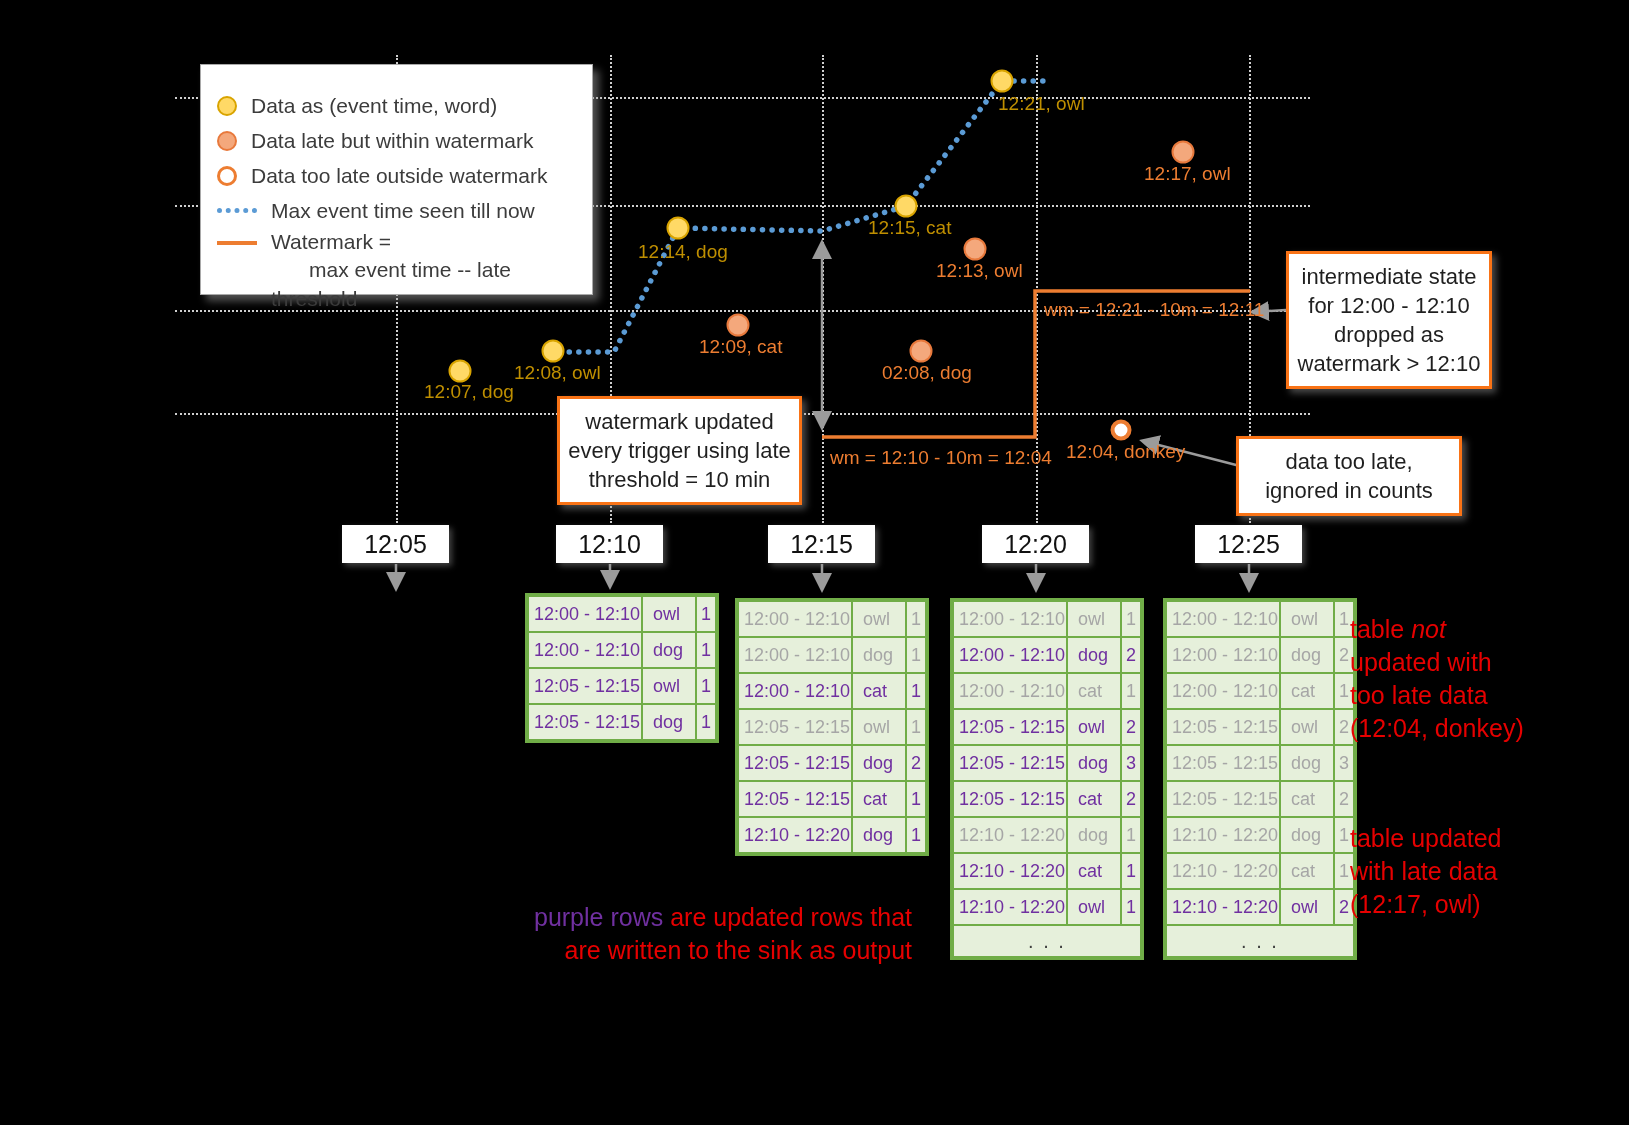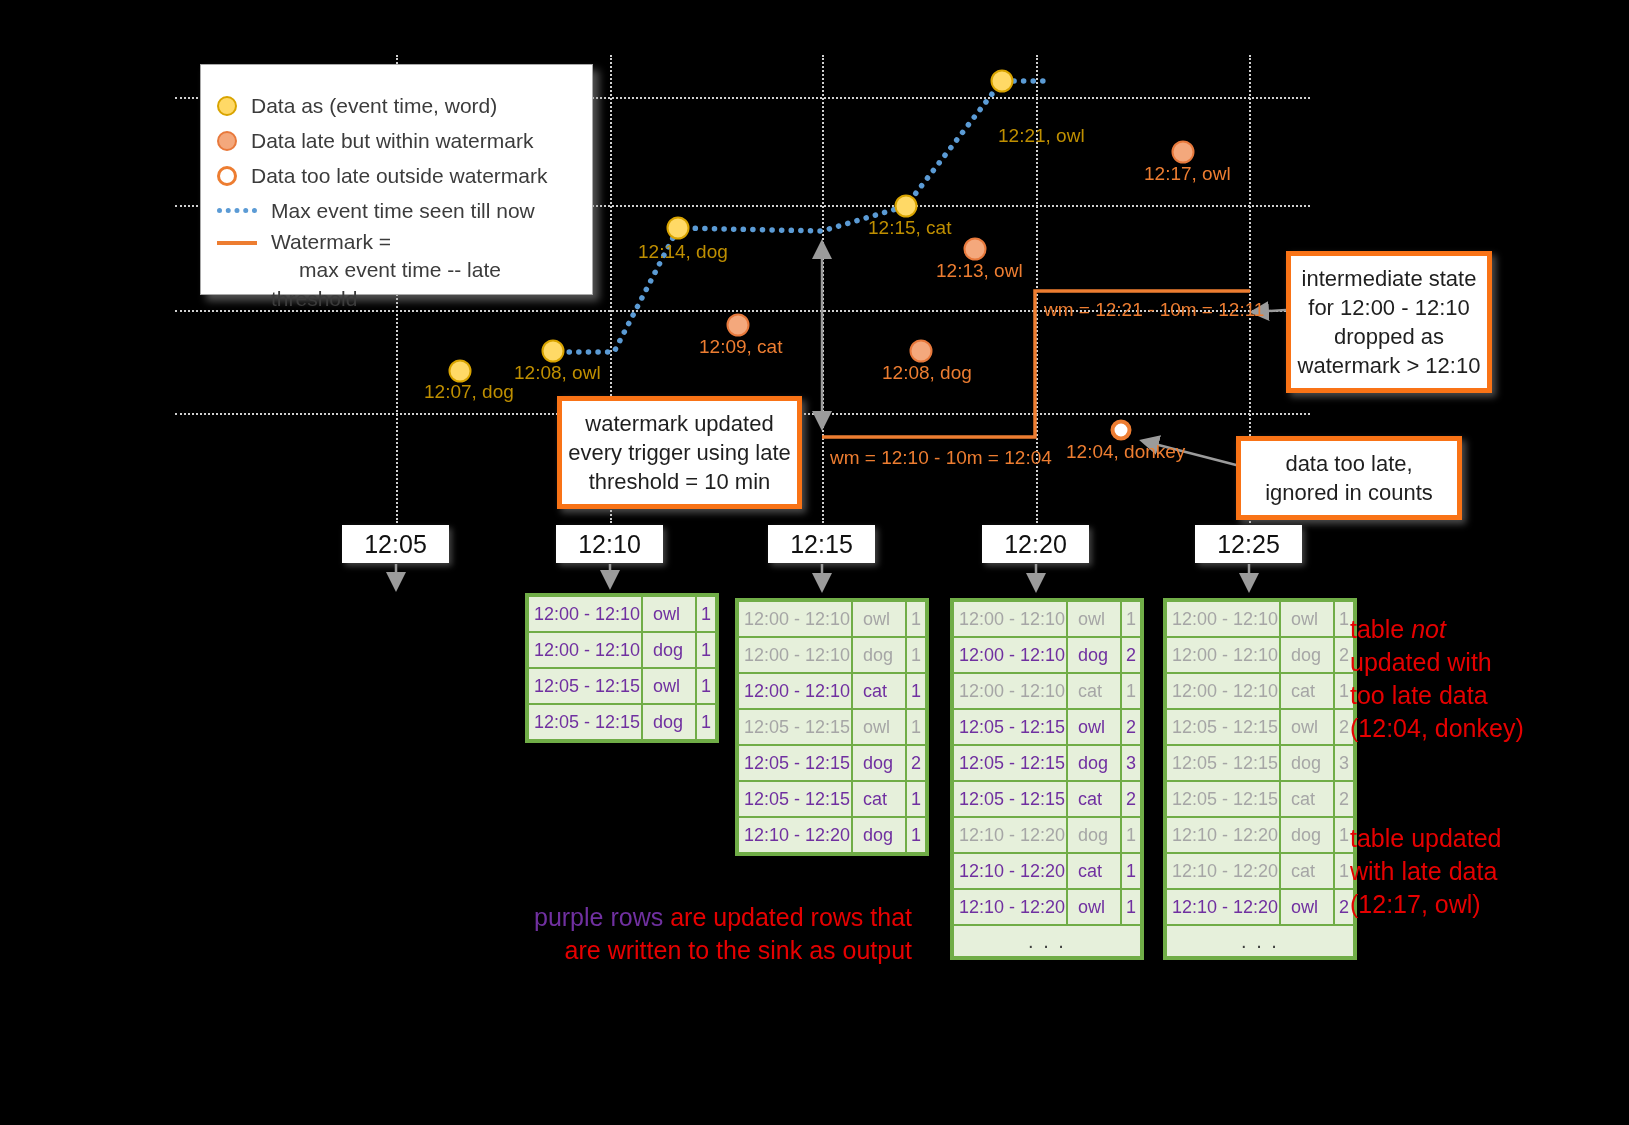--- a/index.html
+++ b/index.html
@@ -29,27 +29,27 @@
           padding:23px 16px;color:#3c3c3c}
   .lg-row{display:flex;align-items:center;gap:14px;font-size:21px;min-height:35px}
   .lg-dot{width:20px;height:20px;border-radius:50%;flex:0 0 auto}
   .lg-dot.ontime{background:#FFD966;border:2px solid #D9A400}
   .lg-dot.late{background:#F4A87C;border:2px solid #E8793C}
   .lg-dot.toolate{background:#fff;border:3px solid #ED7D31}
   .lg-line{width:40px;flex:0 0 auto}
   .lg-line.dotted{border-top:5px dotted #5B9BD5}
   .lg-line.solid{border-top:4px solid #ED7D31}
   .lg-gap{}
-  .lg-indent{margin-left:28px}
+  .lg-indent{margin-left:38px}
 
   
   .wm-label{position:absolute;color:#ED7D31;font-size:19px;white-space:nowrap}
 
   
-  .callout{position:absolute;background:#fff;border:5px solid #f97316;
+  .callout{position:absolute;background:#fff;border:3px solid #f97316;
            box-shadow:4px 4px 7px rgba(150,150,150,.5);color:#1f1f1f;font-size:22px;
            line-height:1.32;text-align:center;white-space:pre-line;padding:8px 6px}
 
   
   .timebox{position:absolute;width:107px;height:38px;background:#fff;color:#111;
            font-size:25px;display:flex;align-items:center;justify-content:center;
            box-shadow:3px 3px 6px rgba(150,150,150,.45)}
 
   
   .rtable{position:absolute;background:#70AD47;border:3px solid #70AD47;padding:1px;
@@ -108,27 +108,27 @@
   <div>
       <div class="pt ontime" style="left: 460px; top: 371px;"></div>
       <div class="pt-label ontime" style="left: 424px; top: 381px;">12:07, dog</div>
       <div class="pt ontime" style="left: 553px; top: 351px;"></div>
       <div class="pt-label ontime" style="left: 514px; top: 362px;">12:08, owl</div>
       <div class="pt ontime" style="left: 678px; top: 228px;"></div>
       <div class="pt-label ontime" style="left: 638px; top: 241px;">12:14, dog</div>
       <div class="pt ontime" style="left: 906px; top: 206px;"></div>
       <div class="pt-label ontime" style="left: 868px; top: 217px;">12:15, cat</div>
       <div class="pt ontime" style="left: 1002px; top: 81px;"></div>
-      <div class="pt-label ontime" style="left: 998px; top: 93px; margin-top: 32px;">12:21, owl</div>
+      <div class="pt-label ontime" style="left: 998px; top: 93px;">12:21, owl</div>
       <div class="pt late" style="left: 738px; top: 325px;"></div>
       <div class="pt-label late" style="left: 699px; top: 336px;">12:09, cat</div>
       <div class="pt late" style="left: 975px; top: 249px;"></div>
       <div class="pt-label late" style="left: 936px; top: 260px;">12:13, owl</div>
       <div class="pt late" style="left: 921px; top: 351px;"></div>
-      <div class="pt-label late" style="left: 882px; top: 362px;">12:08, dog</div>
+      <div class="pt-label late" style="left: 882px; top: 362px;">02:08, dog</div>
       <div class="pt late" style="left: 1183px; top: 152px;"></div>
       <div class="pt-label late" style="left: 1144px; top: 163px;">12:17, owl</div>
       <div class="pt toolate" style="left: 1121px; top: 430px;"></div>
       <div class="pt-label toolate" style="left: 1066px; top: 441px;">12:04, donkey</div>
     </div>
 
   <div class="wm-label" style="left:830px;top:447px">wm = 12:10 - 10m = 12:04</div>
   <div class="wm-label" style="left:1044px;top:299px">wm = 12:21 - 10m = 12:11</div>
 
   <div class="legend">

